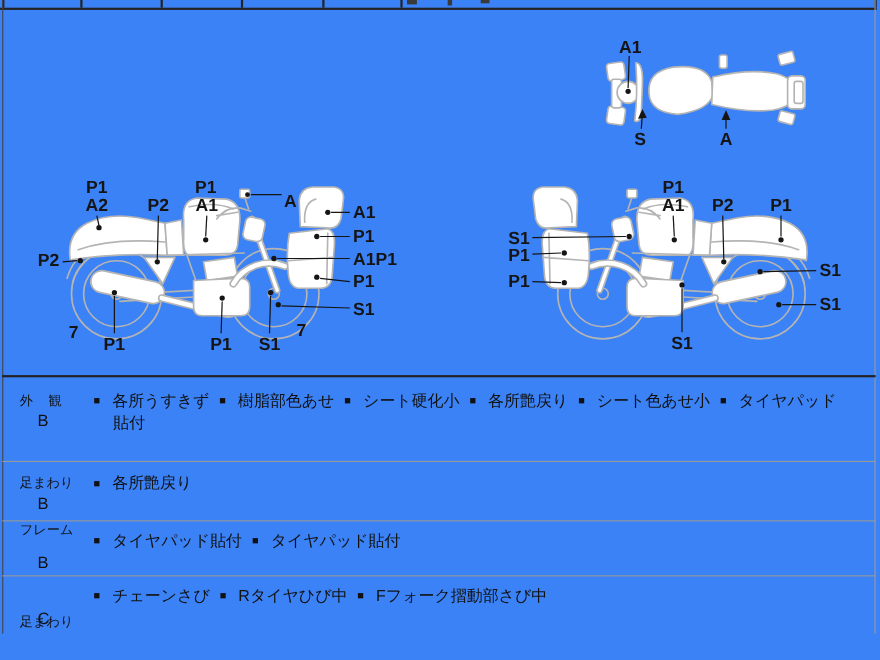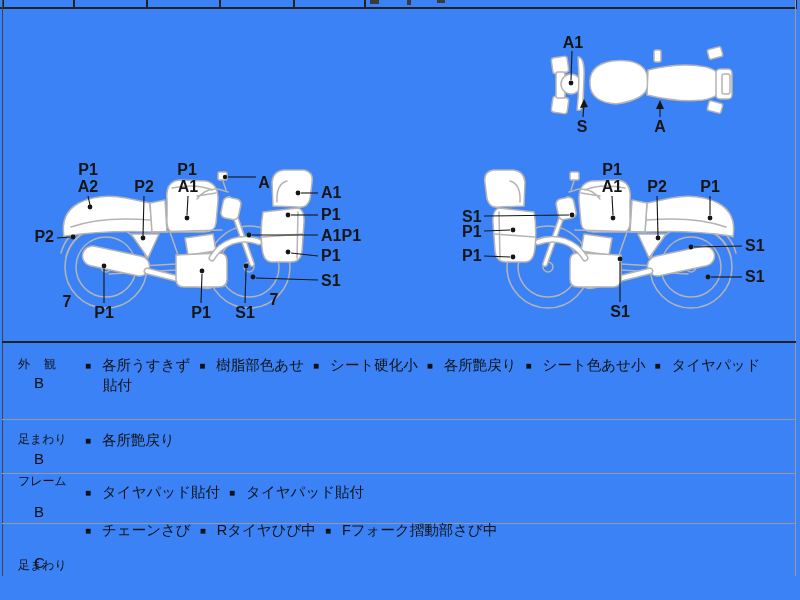--- a/index.html
+++ b/index.html
@@ -314,18 +314,18 @@
     <div class="cat" style="top:473px;letter-spacing:0">フレーム</div>
     <div class="grade" style="top:503px">B</div>
     <div class="items" style="top:483px">
       <span class="it"><span class="blt">■</span><span>タイヤパッド貼付</span></span><span class="it"><span class="blt">■</span><span>タイヤパッド貼付</span></span>
     </div>
   </div>
 
   <div>
     <div class="cat" style="top:557px;letter-spacing:0">足まわり</div>
     <div class="grade" style="top:554px">C</div>
-    <div class="items" style="top:521px">
+    <div class="items" style="top:533px">
       <span class="it"><span class="blt">■</span><span>チェーンさび</span></span><span class="it"><span class="blt">■</span><span>Rタイヤひび中</span></span><span class="it"><span class="blt">■</span><span>Fフォーク摺動部さび中</span></span>
     </div>
   </div>
 
 </div>
 
 </body></html>

